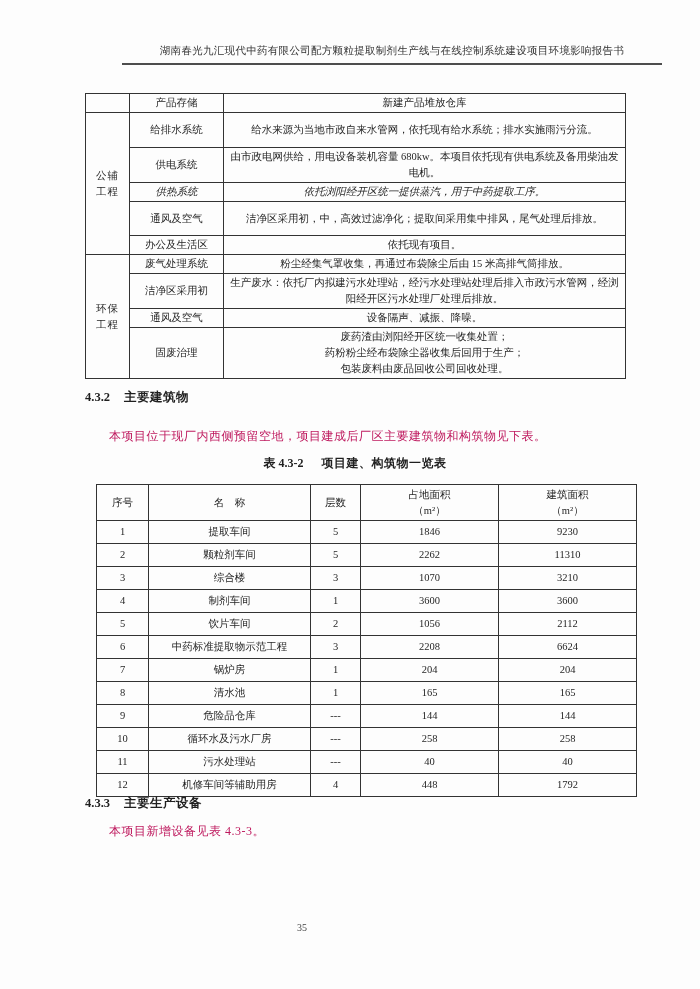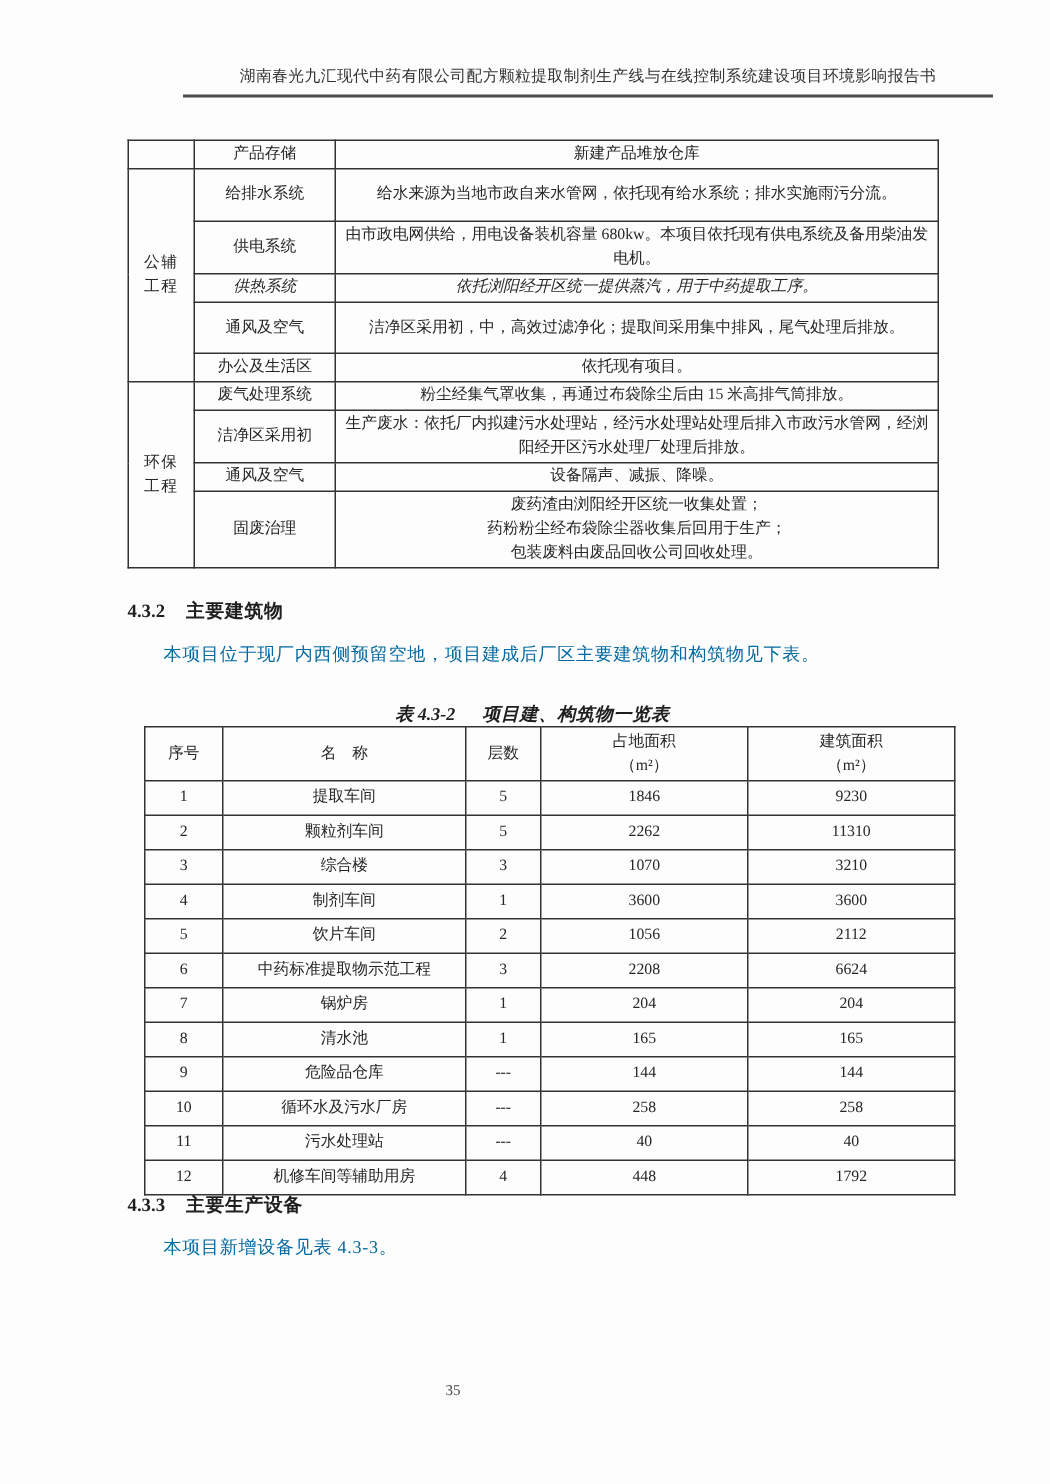--- a/index.html
+++ b/index.html
@@ -46,36 +46,36 @@
   .tbl2 tbody td { height:20px; }
   
   .sec-heading {
     position:absolute; left:85px;
     font-size:12.5px; font-weight:bold; color:#1f1f1f;
     letter-spacing:0.5px;
   }
   .sec-heading .num { margin-right:14px; letter-spacing:0; }
   .para {
     position:absolute; left:85px; width:540px;
-    font-size:12px; color:#0369a1; letter-spacing:0.5px;
+    font-size:12px; color:#be185d; letter-spacing:0.5px;
     text-indent:2em; line-height:20px;
   }
   .tbl-caption {
     position:absolute; left:85px; width:540px;
     text-align:center; font-size:12px; font-weight:bold; color:#1f1f1f;
     letter-spacing:0.5px;
   }
   .tbl-caption .cap-label { margin-right:18px; letter-spacing:0; }
   .page-number {
     position:absolute; left:0; width:604px; top:922px;
     text-align:center; font-size:10px; color:#444;
   }
-  #h432 { top:399px; }
+  #h432 { top:389px; }
   #p432 { top:426px; }
-  #cap2 { top:468px;font-style:italic; }
+  #cap2 { top:455px; }
   #h433 { top:795px;text-align:center; }
   #p433 { top:821px; }
 </style>
 </head>
 <body>
 
 <div class="doc-header">湖南春光九汇现代中药有限公司配方颗粒提取制剂生产线与在线控制系统建设项目环境影响报告书</div>
 
 <table class="tbl1">
   <colgroup>

